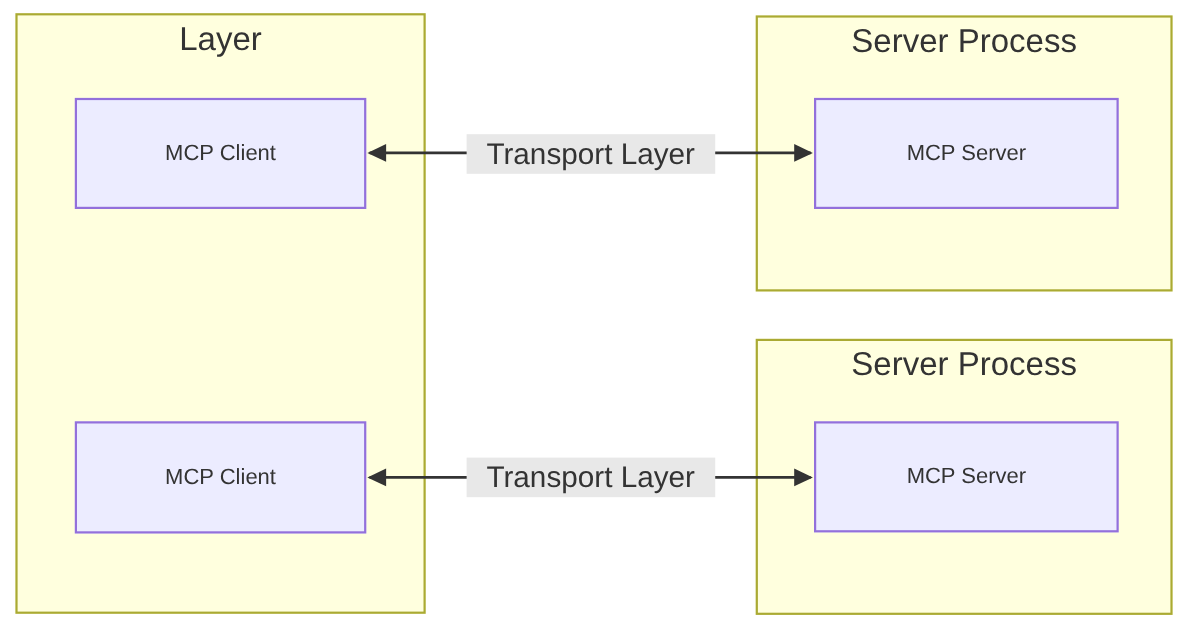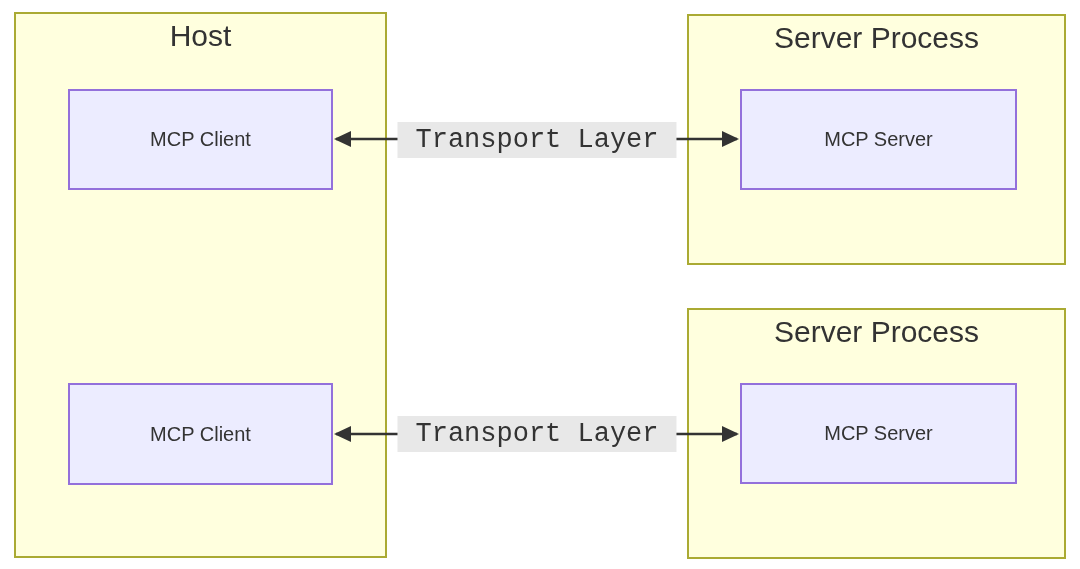--- a/index.html
+++ b/index.html
@@ -70,32 +70,31 @@
   }
   .edge-label {
     position: absolute;
     transform: translate(-50%, -50%);
     background: var(--edge-label-bg, #e8e8e8);
     font-size: 27px;
     line-height: 32px;
     padding: 2px 18px;
     white-space: nowrap;
     color: var(--text-color, #333333);
-    font-family: Liberation Mono, monospace;
   }
   .edge-label-1 { left: 537px; top: 140px; }
   .edge-label-2 { left: 537px; top: 434px; }
 </style>
 </head>
 <body>
 
 <div class="canvas">
 
   <div class="container host">
-    <div class="container-title">Host</div>
+    <div class="container-title">Layer</div>
   </div>
 
   <div class="container sp1">
     <div class="container-title">Server Process</div>
   </div>
 
   <div class="container sp2">
     <div class="container-title">Server Process</div>
   </div>
 

